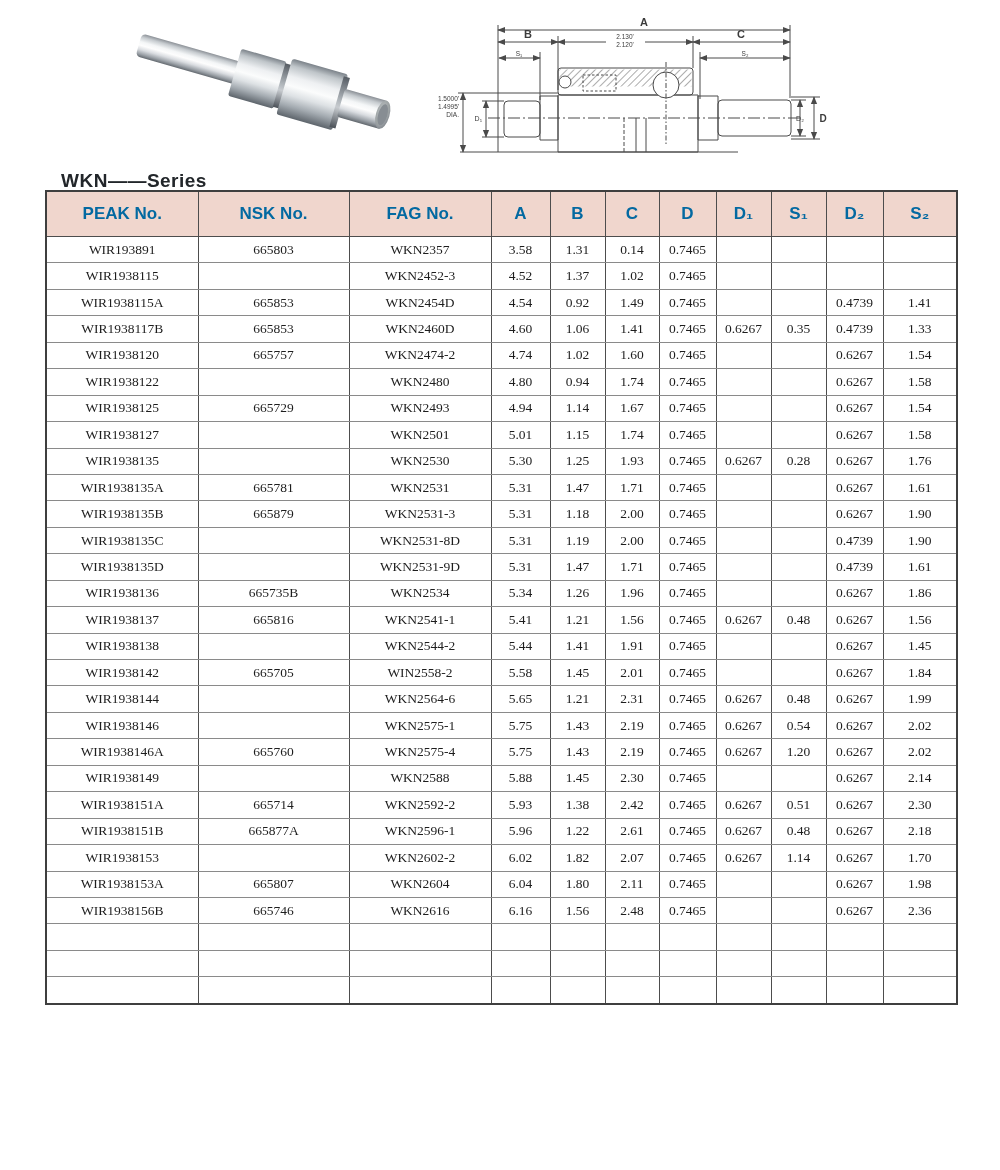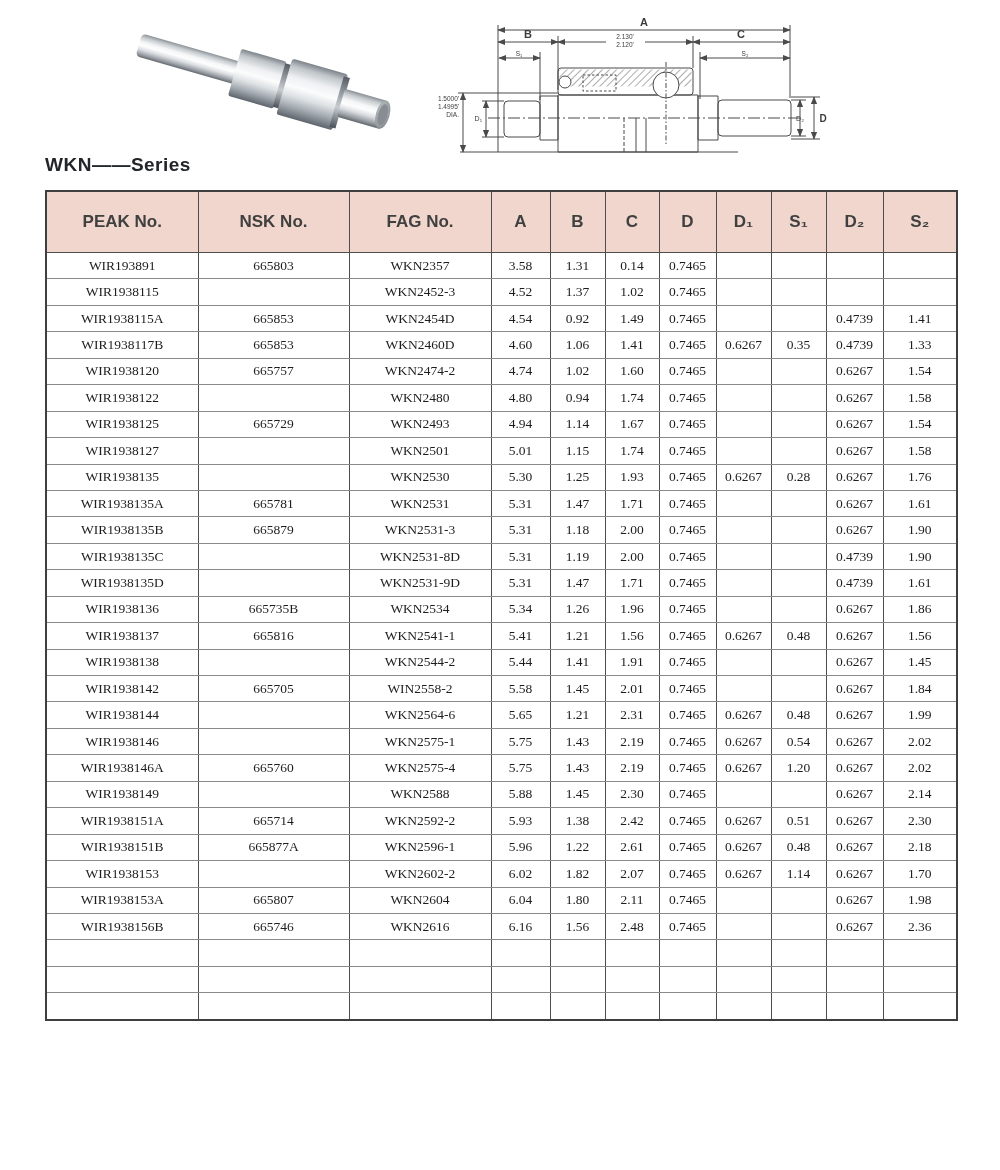--- a/index.html
+++ b/index.html
@@ -1,24 +1,24 @@
 <!DOCTYPE html>
 <html><head>
 <meta charset="utf-8">
 <style>
   html,body{margin:0;padding:0;background:#ffffff;}
   body{width:1000px;height:1170px;position:relative;font-family:"Liberation Sans","DejaVu Sans",sans-serif;overflow:hidden;}
 
   .photo-wrap{position:absolute;left:125px;top:8px;width:275px;height:145px;}
   .diagram-wrap{position:absolute;left:438px;top:0px;width:565px;height:162px;}
 
-  .page-title{position:absolute;left:45px;top:154px;margin:0;font-size:19px;font-weight:bold;color:#22262a;letter-spacing:.5px;}
+  .page-title{position:absolute;left:45px;top:154px;margin:16px;font-size:19px;font-weight:bold;color:#22262a;letter-spacing:.5px;}
 
   table.spec{position:absolute;left:45px;top:190px;width:911px;border-collapse:collapse;table-layout:fixed;border:2px solid #3f3f3f;}
-  table.spec th{background:#f0d6cd;color:#404040;font-size:17px;font-weight:bold;height:44px;border:1px solid #4d4d4d;padding:8px;}
+  table.spec th{background:#f0d6cd;color:#0369a1;font-size:17px;font-weight:bold;height:44px;border:1px solid #4d4d4d;padding:0;}
   table.spec td{height:25.45px;padding:0;text-align:center;font-family:"Liberation Serif","DejaVu Serif",serif;font-size:13.5px;color:#1d1d1d;border-left:1px solid #4d4d4d;border-right:1px solid #4d4d4d;border-top:1px solid #8a8a8a;border-bottom:1px solid #8a8a8a;white-space:nowrap;overflow:hidden;}
   col.c0{width:152px}col.c1{width:151px}col.c2{width:142px}
   col.c3{width:59px}col.c4{width:55px}col.c5{width:54px}col.c6{width:57px}
   col.c7{width:55px}col.c8{width:55px}col.c9{width:57px}col.c10{width:74px}
 
   
   .dwg line,.dwg path,.dwg rect,.dwg circle{vector-effect:non-scaling-stroke;}
 </style>
 </head>
 <body>

